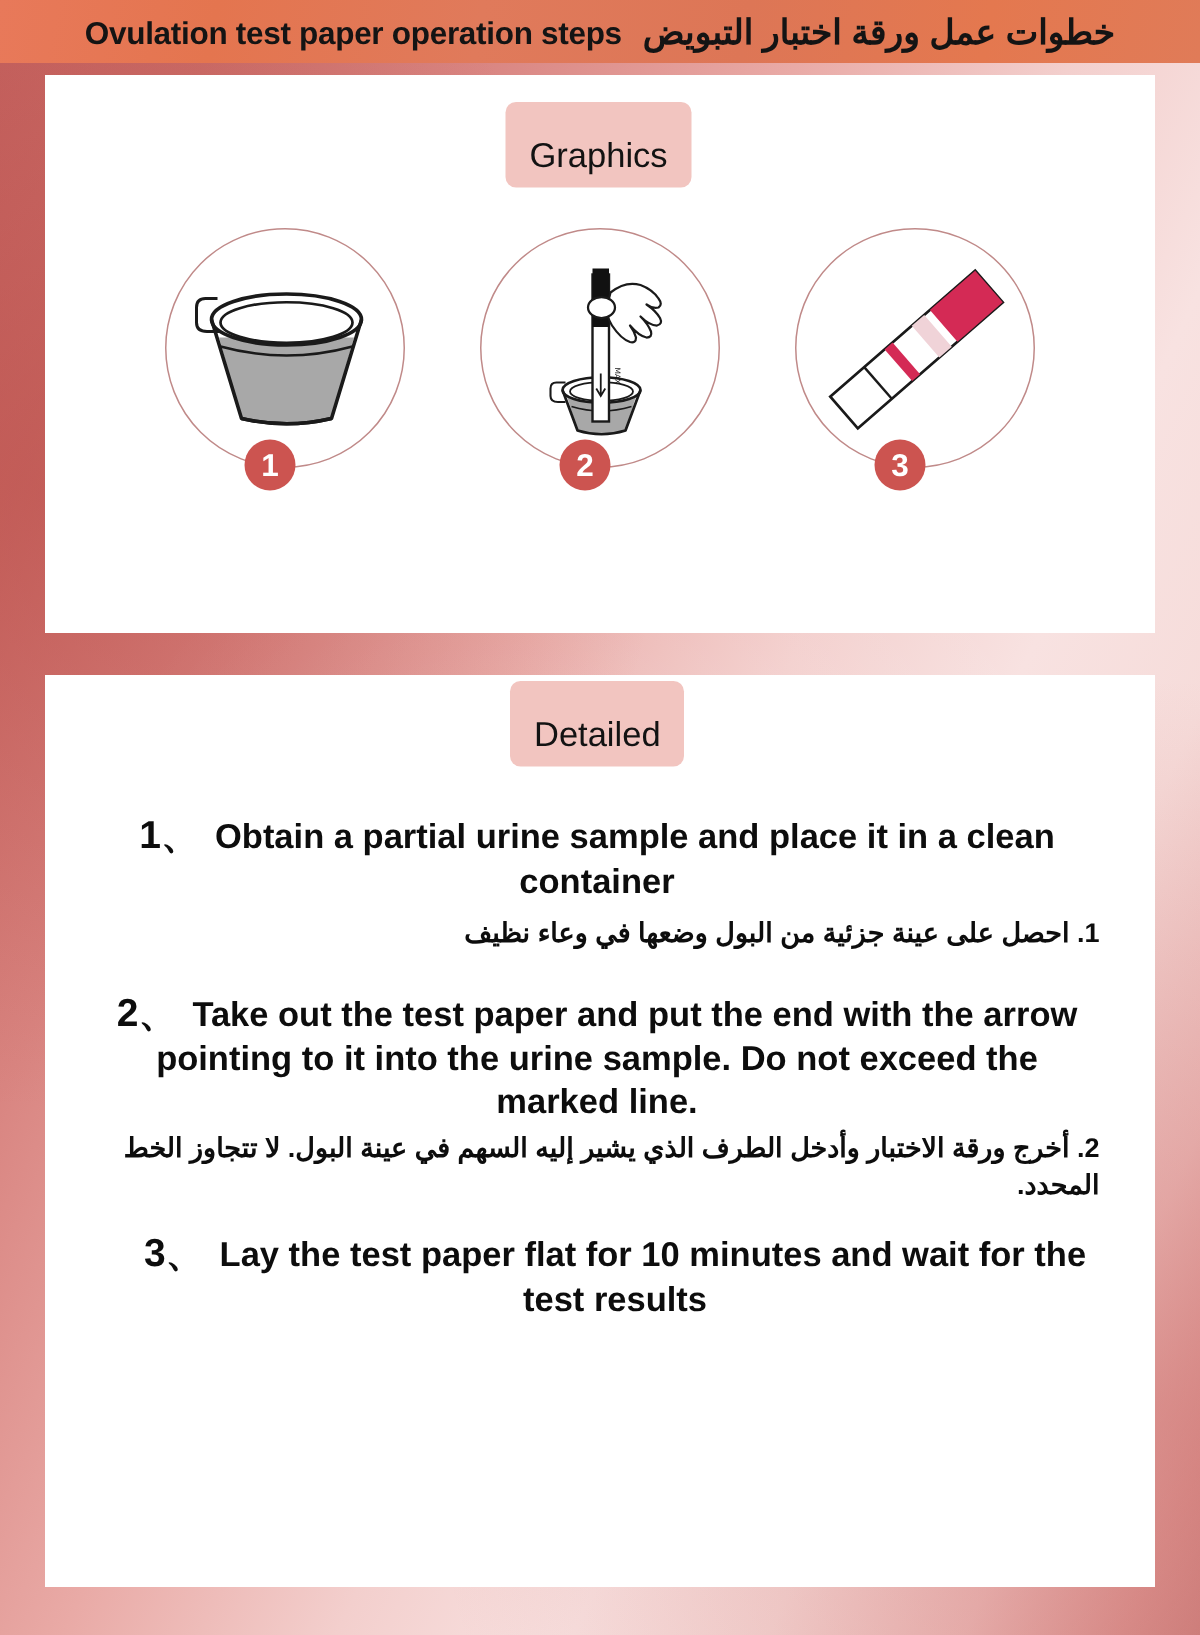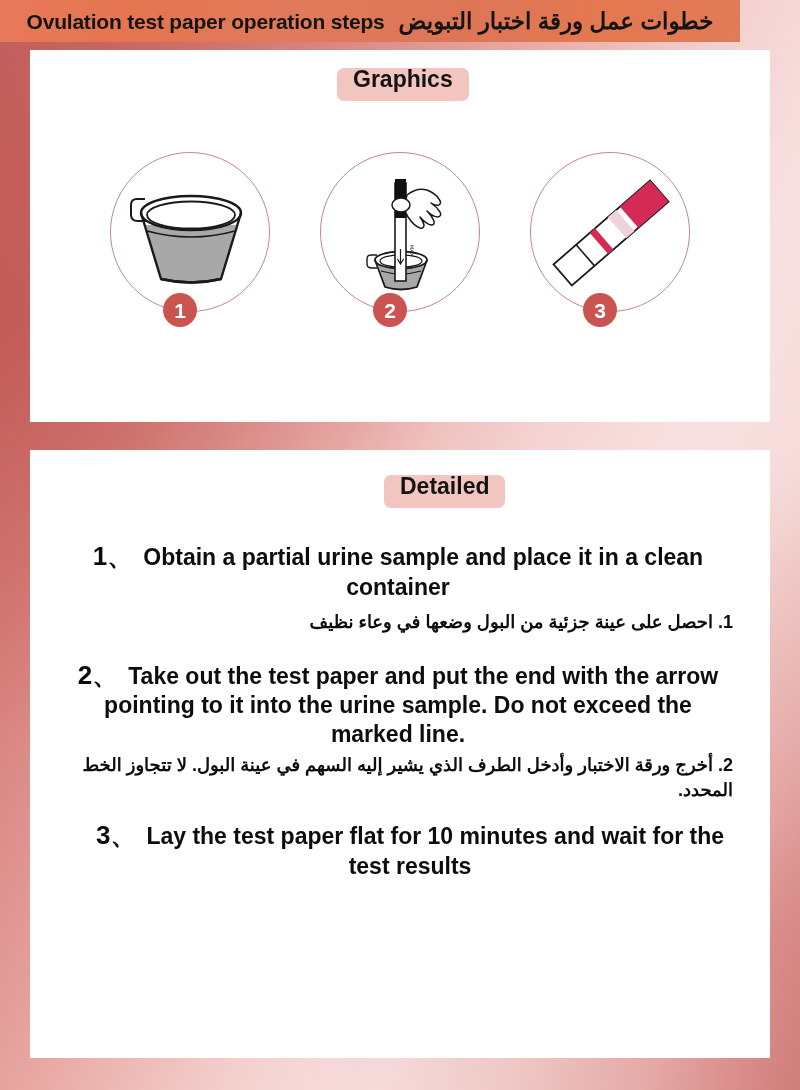--- a/index.html
+++ b/index.html
@@ -40,21 +40,21 @@
       radial-gradient(circle at 96% 86%, rgba(199,93,90,0.40) 0%, rgba(199,93,90,0) 40%),
       radial-gradient(circle at 50% 62%, rgba(255,255,255,0.22) 0%, rgba(255,255,255,0) 48%);
     pointer-events: none;
   }
 
   
   .header-bar {
     position: absolute;
     left: 0;
     top: 0;
-    width: 740px;
+    width: 800px;
     height: 42px;
     background: linear-gradient(100deg, #e8795a 0%, #e4754f 18%, #e07a5b 40%, #dd7656 62%, #e4784f 82%, #e07b58 100%);
     display: flex;
     align-items: center;
     justify-content: center;
     box-sizing: border-box;
     padding: 0 10px;
     overflow: hidden;
   }
   .header-title {
@@ -91,34 +91,33 @@
     height: 608px;
   }
 
   
   .pill {
     position: absolute;
     background: #f2c5c0;
     border-radius: 7px;
     color: #131313;
     font-size: 23px;
-    font-weight: 700;
+    font-weight: 400;
     line-height: 1;
-    padding: 0 16px 10px 16px;
+    padding: 24px 16px 10px 16px;
     font-family: "Liberation Sans", sans-serif;
     white-space: nowrap;
   }
   #pill-graphics {
     left: 337px;
     top: 68px;
   }
   #pill-detailed {
     left: 340px;
-    top: 475px;
-    margin-left: 44px;
+    top: 454px;
   }
 
   
   .circle {
     position: absolute;
     width: 160px;
     height: 160px;
     border-radius: 50%;
     border: 1.4px solid #c08a89;
     box-sizing: border-box;

